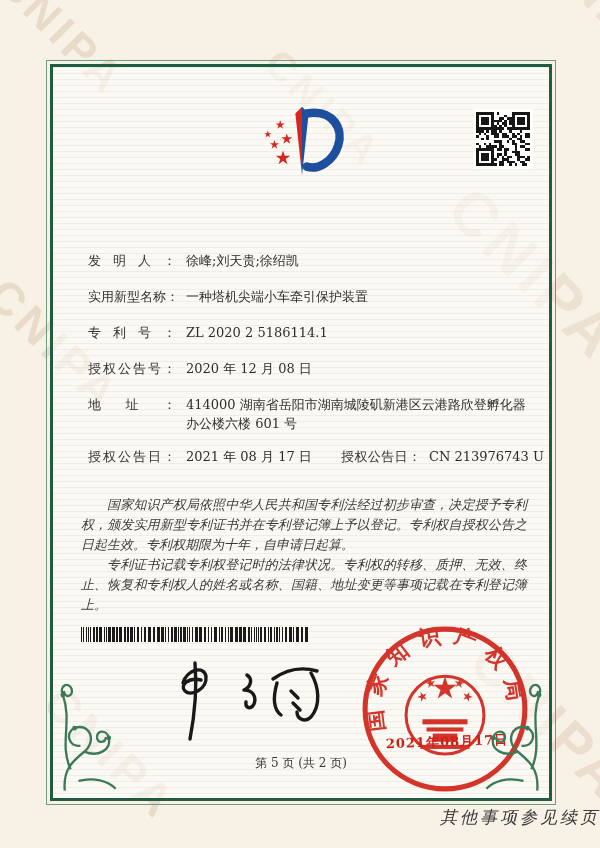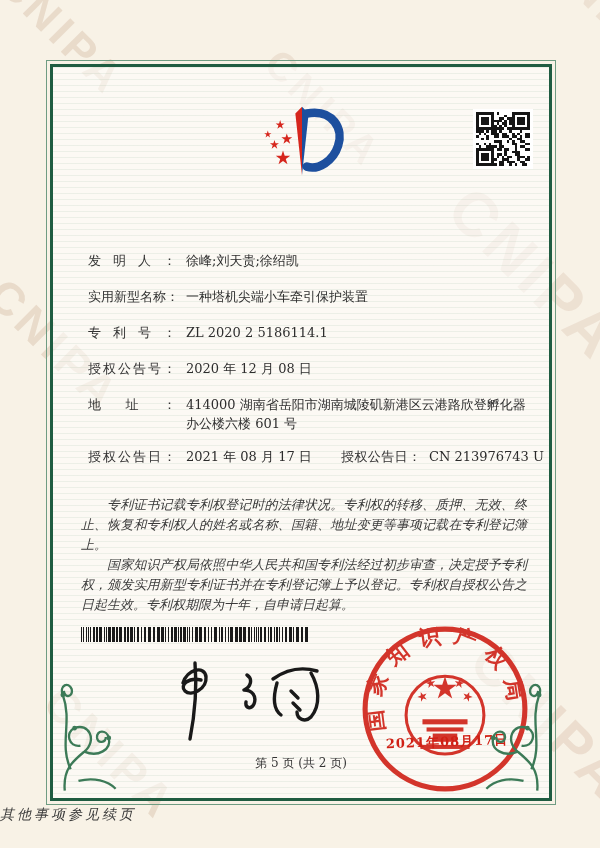--- a/index.html
+++ b/index.html
@@ -61,22 +61,22 @@
   .seal{position:absolute;left:308px;top:558px;width:168px;height:168px;opacity:0.92;}
   .seal-date{position:absolute;left:318px;top:666px;width:152px;text-align:center;
     font-size:13px;font-weight:bold;color:#d02015;letter-spacing:1px;
     transform:rotate(-2deg);z-index:3;}
   .page-num{position:absolute;left:0;right:0;top:688px;text-align:center;font-size:12px;color:#333;}
   
   .orn{position:absolute;z-index:3;}
   .orn-left{left:2px;bottom:4px;}
   .orn-right{right:2px;bottom:4px;transform:scaleX(-1);}
   
-  .cont-note{position:absolute;left:0;right:0;top:806px;text-align:left;
-    font-size:14px;letter-spacing:3px;color:#3a3a3a;z-index:2;font-style:italic;}
+  .cont-note{position:absolute;left:0;right:0;top:806px;text-align:right;
+    font-size:17px;letter-spacing:3px;color:#3a3a3a;z-index:2;font-style:italic;}
 </style>
 </head>
 <body>
 
 <div>
   <span class="wm" style="left:-18px;top:6px;font-size:44px;">CNIPA</span>
   <span class="wm" style="left:534px;top:-14px;font-size:40px;color:rgba(199,164,140,0.22);">CNIPA</span>
   <span class="wm" style="left:250px;top:86px;font-size:40px;color:rgba(199,164,140,0.22);">CNIPA</span>
   <span class="wm" style="left:-28px;top:318px;font-size:46px;">CNIPA</span>
   <span class="wm" style="left:428px;top:238px;font-size:62px;color:rgba(199,164,140,0.22);">CNIPA</span>
@@ -566,22 +566,22 @@
       <span>
         <span class="flabel">授权公告日：</span><span style="margin-left:10px;">2021 年 08 月 17 日</span>
       </span>
       <span class="grant-right">
         <span class="flabel">授权公告日：</span><span style="margin-left:8px;">CN 213976743 U</span>
       </span>
     </div>
   </div>
 
   <div class="legal">
+    <p>国家知识产权局依照中华人民共和国专利法经过初步审查，决定授予专利权，颁发实用新型专利证书并在专利登记簿上予以登记。专利权自授权公告之日起生效。专利权期限为十年，自申请日起算。</p>
     <p>专利证书记载专利权登记时的法律状况。专利权的转移、质押、无效、终止、恢复和专利权人的姓名或名称、国籍、地址变更等事项记载在专利登记簿上。</p>
-    <p>国家知识产权局依照中华人民共和国专利法经过初步审查，决定授予专利权，颁发实用新型专利证书并在专利登记簿上予以登记。专利权自授权公告之日起生效。专利权期限为十年，自申请日起算。</p>
   </div>
 
   <div class="barcode"><i style="width:1px"></i><em style="width:1px"></em><i style="width:1px"></i><em style="width:2px"></em><i style="width:1px"></i><em style="width:1px"></em><i style="width:1px"></i><em style="width:1px"></em><i style="width:1px"></i><em style="width:2px"></em><i style="width:2px"></i><em style="width:1px"></em><i style="width:2px"></i><em style="width:1px"></em><i style="width:3px"></i><em style="width:2px"></em><i style="width:1px"></i><em style="width:1px"></em><i style="width:1px"></i><em style="width:1px"></em><i style="width:3px"></i><em style="width:1px"></em><i style="width:3px"></i><em style="width:1px"></em><i style="width:2px"></i><em style="width:1px"></em><i style="width:3px"></i><em style="width:2px"></em><i style="width:2px"></i><em style="width:1px"></em><i style="width:2px"></i><em style="width:1px"></em><i style="width:3px"></i><em style="width:1px"></em><i style="width:1px"></i><em style="width:2px"></em><i style="width:2px"></i><em style="width:2px"></em><i style="width:1px"></i><em style="width:2px"></em><i style="width:2px"></i><em style="width:2px"></em><i style="width:3px"></i><em style="width:2px"></em><i style="width:2px"></i><em style="width:2px"></em><i style="width:3px"></i><em style="width:1px"></em><i style="width:3px"></i><em style="width:1px"></em><i style="width:1px"></i><em style="width:2px"></em><i style="width:1px"></i><em style="width:2px"></em><i style="width:2px"></i><em style="width:1px"></em><i style="width:3px"></i><em style="width:1px"></em><i style="width:1px"></i><em style="width:1px"></em><i style="width:2px"></i><em style="width:1px"></em><i style="width:3px"></i><em style="width:1px"></em><i style="width:1px"></i><em style="width:1px"></em><i style="width:1px"></i><em style="width:2px"></em><i style="width:1px"></i><em style="width:2px"></em><i style="width:3px"></i><em style="width:1px"></em><i style="width:3px"></i><em style="width:2px"></em><i style="width:2px"></i><em style="width:2px"></em><i style="width:1px"></i><em style="width:2px"></em><i style="width:1px"></i><em style="width:2px"></em><i style="width:3px"></i><em style="width:2px"></em><i style="width:1px"></i><em style="width:1px"></em><i style="width:2px"></i><em style="width:2px"></em><i style="width:1px"></i><em style="width:2px"></em><i style="width:1px"></i><em style="width:1px"></em><i style="width:3px"></i><em style="width:2px"></em><i style="width:3px"></i><em style="width:1px"></em><i style="width:3px"></i><em style="width:1px"></em><i style="width:3px"></i><em style="width:2px"></em><i style="width:2px"></i><em style="width:1px"></em><i style="width:1px"></i><em style="width:2px"></em><i style="width:1px"></i><em style="width:1px"></em><i style="width:1px"></i><em style="width:1px"></em><i style="width:1px"></i><em style="width:1px"></em><i style="width:2px"></i><em style="width:2px"></em><i style="width:2px"></i><em style="width:2px"></em><i style="width:1px"></i><em style="width:1px"></em><i style="width:2px"></i><em style="width:2px"></em><i style="width:1px"></i><em style="width:1px"></em><i style="width:2px"></i><em style="width:1px"></em><i style="width:1px"></i><em style="width:2px"></em><i style="width:1px"></i><em style="width:2px"></em><i style="width:2px"></i><em style="width:2px"></em><i style="width:3px"></i><em style="width:1px"></em><i style="width:1px"></i><em style="width:2px"></em><i style="width:3px"></i><em style="width:2px"></em><i style="width:2px"></i><em style="width:2px"></em><i style="width:3px"></i><em style="width:2px"></em></div>
 
 
   <svg class="sig-hand" viewBox="0 0 185 100">
     <g fill="none" stroke="#191919" stroke-width="3.4" stroke-linecap="round" stroke-linejoin="round">
       <path d="M22,30 C26,16 44,12 45,24 C46,36 30,44 24,38 C18,32 28,24 40,27"></path>
       <path d="M34,10 C36,34 34,60 29,86"></path>
       <path d="M86,22 C92,26 90,34 83,37 C91,37 96,43 93,51 C90,57 84,55 85,49"></path>

